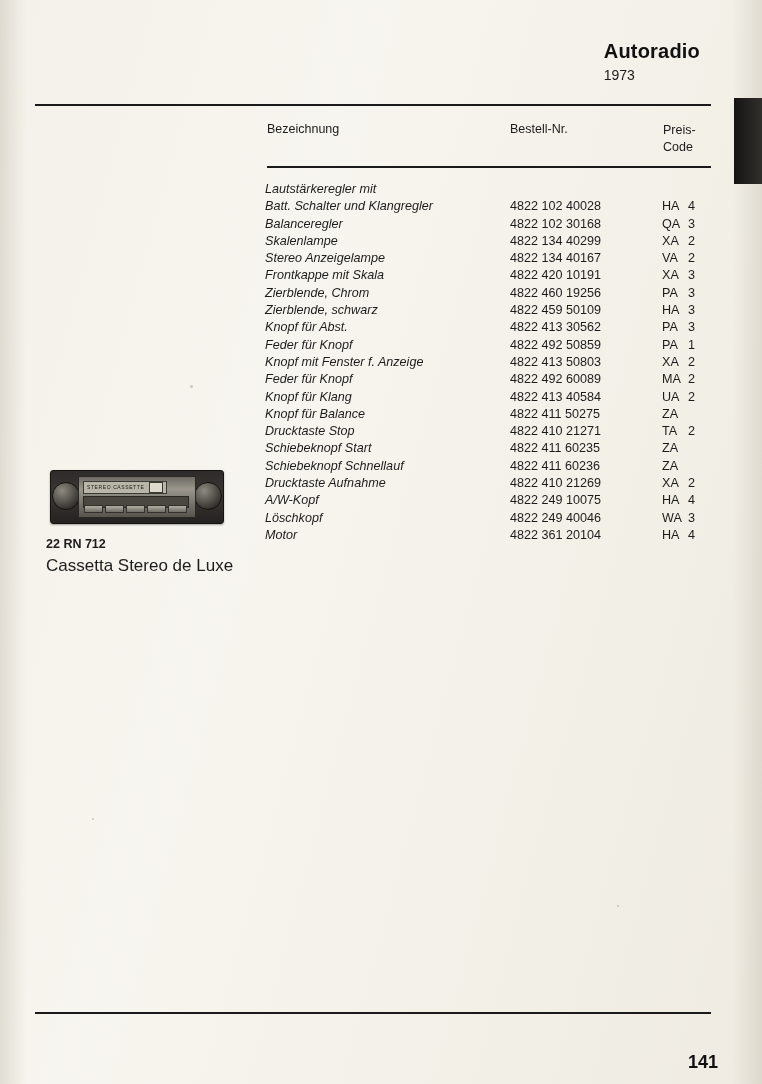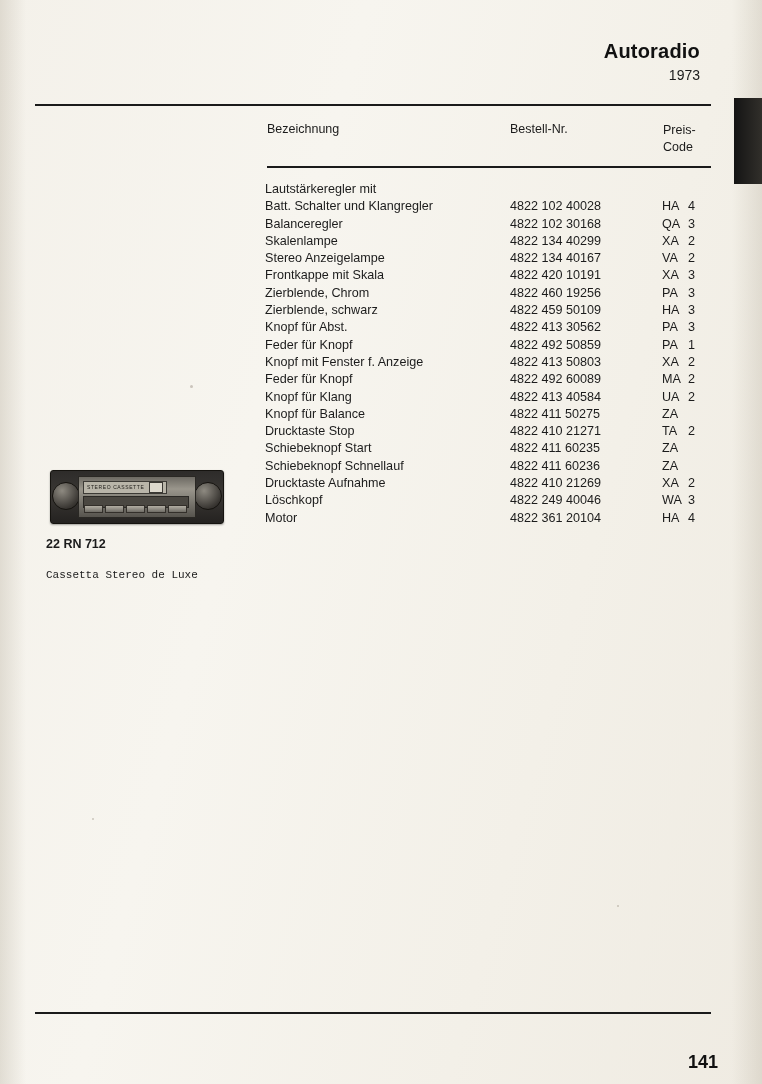--- a/index.html
+++ b/index.html
@@ -35,21 +35,20 @@
     right: 0; top: 0; bottom: 0;
     width: 30px;
     background: linear-gradient(to left, rgba(160,150,130,0.22), rgba(255,255,255,0));
     pointer-events: none;
   }
 
   .header-title {
     position: absolute;
     right: 62px;
     top: 40px;
-    text-align: right;
   }
   .header-title .main {
     font-size: 20px;
     font-weight: bold;
     letter-spacing: 0.2px;
     color: #111;
   }
   .header-title .year {
     font-size: 14px;
     margin-top: 4px;
@@ -107,21 +106,21 @@
     border-collapse: collapse;
     font-size: 12.6px;
     color: #1c1c1c;
   }
   table.parts td {
     padding: 0;
     line-height: 17.3px;
     vertical-align: top;
     white-space: nowrap;
   }
-  td.c-desc { width: 245px; }
+  td.c-desc { width: 245px; font-style: italic; }
   td.c-num  { width: 152px; }
   td.c-code { width: 26px; }
   td.c-qty  { width: 20px; text-align: left; padding-left: 6px; }
 
   .product {
     position: absolute;
     left: 46px;
     top: 470px;
     width: 190px;
   }
@@ -208,24 +207,23 @@
     text-align: center;
     color: #111;
   }
 
   .product .model {
     margin-top: 13px;
     font-size: 12.5px;
   }
   .product .model b { font-weight: bold; }
   .product .subtitle {
-    margin-top: 18px;
-    font-size: 11px;
+    margin-top: 5px;
+    font-size: 17px;
     color: #1c1c1c;
-    font-family: Liberation Mono, monospace;
   }
 
   .page-number {
     position: absolute;
     right: 44px;
     top: 1052px;
     font-size: 18px;
     font-weight: bold;
     color: #111;
   }
@@ -363,20 +361,26 @@
           <td class="c-desc">Schiebeknopf Schnellauf</td>
           <td class="c-num">4822 411 60236</td>
           <td class="c-code">ZA</td>
           <td class="c-qty"></td>
         </tr>
         <tr>
           <td class="c-desc">Drucktaste Aufnahme</td>
           <td class="c-num">4822 410 21269</td>
           <td class="c-code">XA</td>
           <td class="c-qty">2</td>
+        </tr>
+        <tr>
+          <td class="c-desc">A/W-Kopf</td>
+          <td class="c-num">4822 249 10075</td>
+          <td class="c-code">HA</td>
+          <td class="c-qty">4</td>
         </tr>
         <tr>
           <td class="c-desc">Löschkopf</td>
           <td class="c-num">4822 249 40046</td>
           <td class="c-code">WA</td>
           <td class="c-qty">3</td>
         </tr>
         <tr>
           <td class="c-desc">Motor</td>
           <td class="c-num">4822 361 20104</td>

